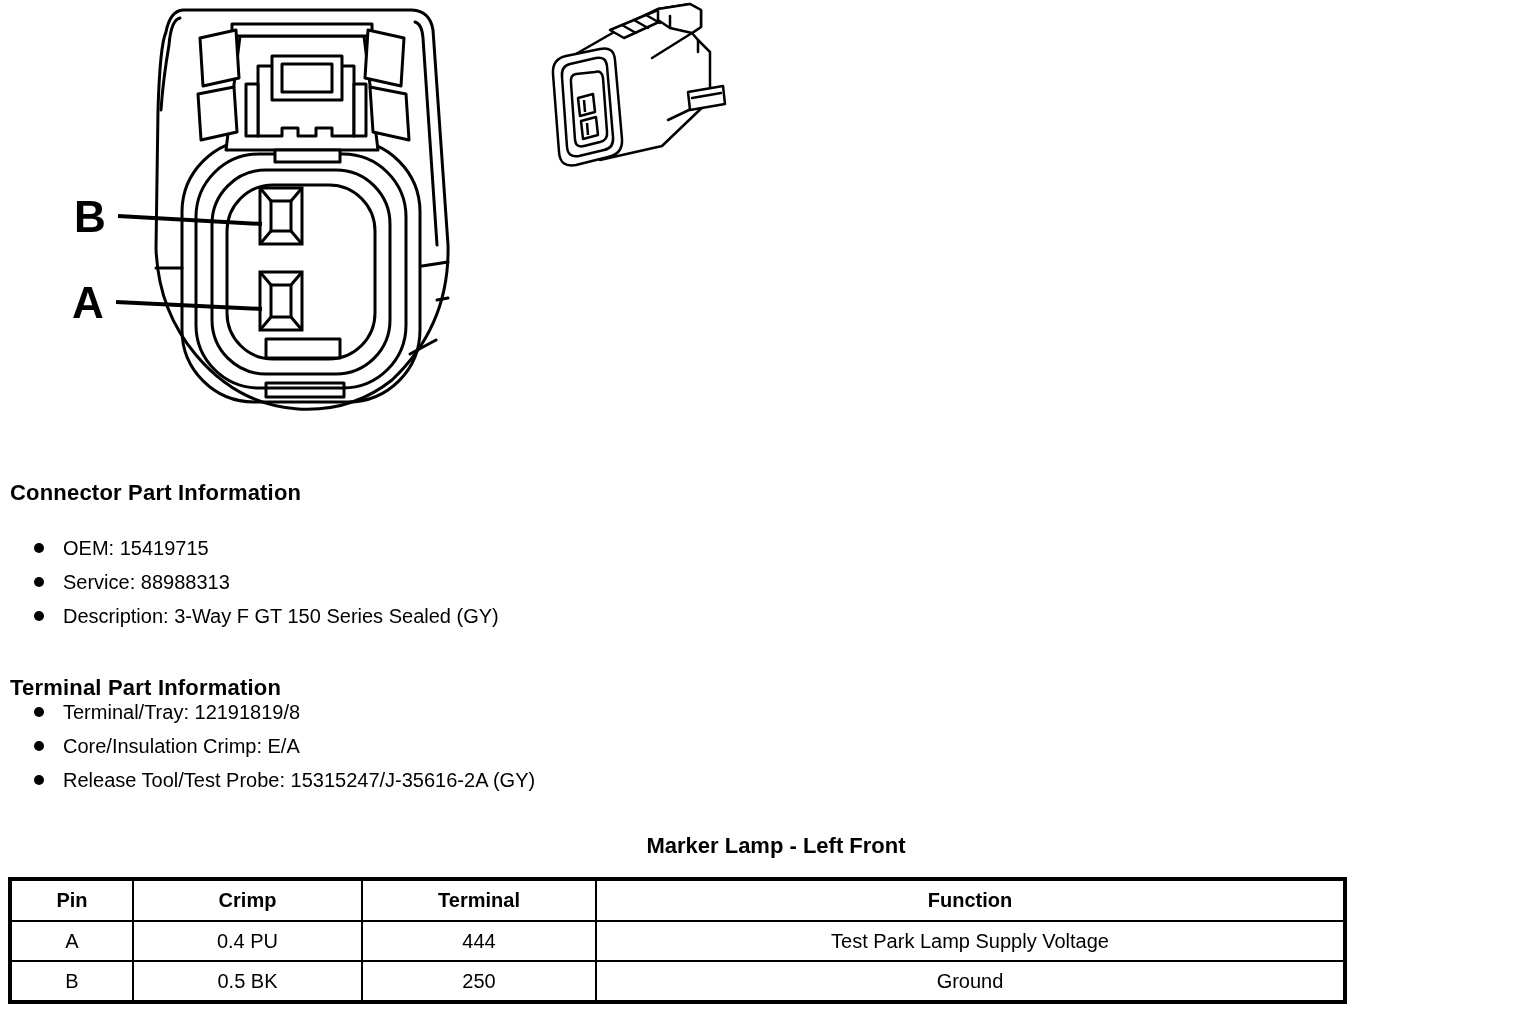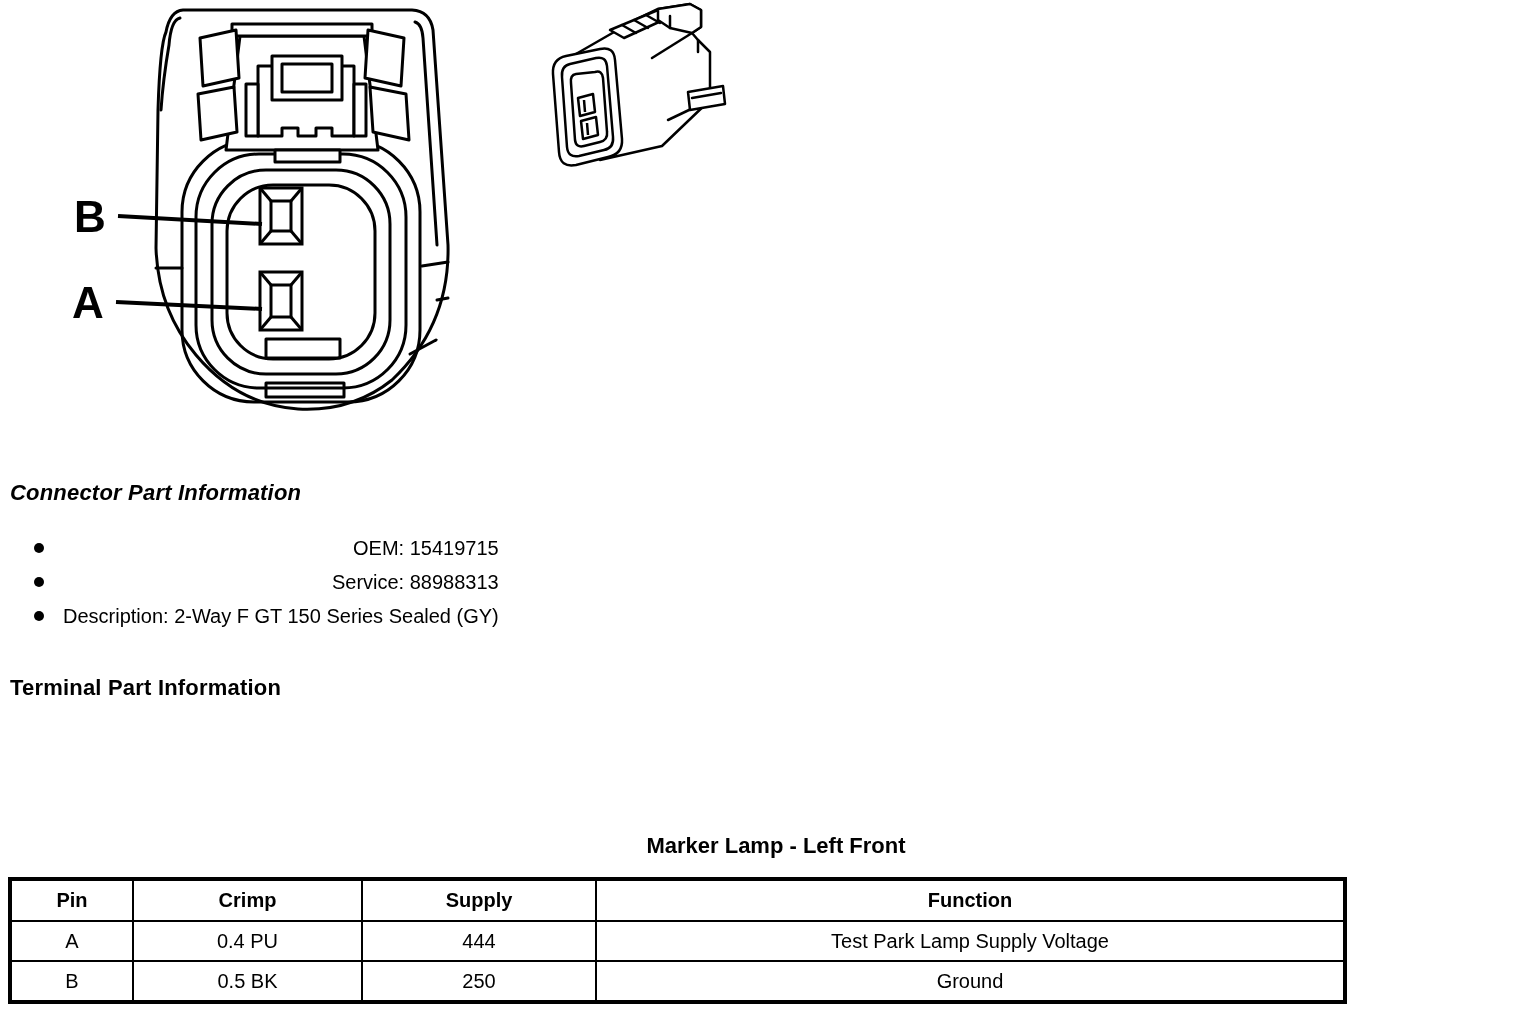--- a/index.html
+++ b/index.html
@@ -16,38 +16,37 @@
   #front-view { left: 60px; top: 0; }
   #side-view { left: 540px; top: 0; }
 
   .section-heading {
     position: absolute;
     left: 10px;
     font-size: 22px;
     font-weight: bold;
     letter-spacing: 0.2px;
   }
-  #connector-heading { top: 480px; font-style: italic; }
+  #connector-heading { top: 480px; }
   #terminal-heading  { top: 643px; margin-top: 32px; }
 
   .bullet-list {
     position: absolute;
     left: 34px;
     margin: 0;
     padding: 0;
     list-style: none;
   }
   #connector-list { top: 531px; }
   #terminal-list  { top: 695px; }
   .bullet-item {
     display: flex;
     align-items: center;
     height: 34px;
     font-size: 20px;
-    justify-content: space-between;
   }
   .bullet-dot {
     flex: none;
     width: 10px;
     height: 10px;
     border-radius: 50%;
     background: #000;
     margin-right: 19px;
   }
 
@@ -195,40 +194,54 @@
     <li class="bullet-item">
       <span class="bullet-dot"></span>
       <span>OEM: 15419715</span>
     </li>
     <li class="bullet-item">
       <span class="bullet-dot"></span>
       <span>Service: 88988313</span>
     </li>
     <li class="bullet-item">
       <span class="bullet-dot"></span>
-      <span>Description: 2-Way F GT 150 Series Sealed (GY)</span>
+      <span>Description: 3-Way F GT 150 Series Sealed (GY)</span>
     </li>
   </ul>
 
   <div id="terminal-heading" class="section-heading">Terminal Part Information</div>
+  <ul id="terminal-list" class="bullet-list">
+    <li class="bullet-item">
+      <span class="bullet-dot"></span>
+      <span>Terminal/Tray: 12191819/8</span>
+    </li>
+    <li class="bullet-item">
+      <span class="bullet-dot"></span>
+      <span>Core/Insulation Crimp: E/A</span>
+    </li>
+    <li class="bullet-item">
+      <span class="bullet-dot"></span>
+      <span>Release Tool/Test Probe: 15315247/J-35616-2A (GY)</span>
+    </li>
+  </ul>
 
   <div class="table-title">Marker Lamp - Left Front</div>
 
   <table class="pinout">
     <colgroup>
       <col style="width:123px">
       <col style="width:229px">
       <col style="width:234px">
       <col>
     </colgroup>
     <thead>
       <tr>
         <th>Pin</th>
         <th>Crimp</th>
-        <th>Supply</th>
+        <th>Terminal</th>
         <th class="function-col-cell">Function</th>
       </tr>
     </thead>
     <tbody>
       <tr>
         <td>A</td>
         <td>0.4 PU</td>
         <td>444</td>
         <td class="function-cell">Test Park Lamp Supply Voltage</td>
       </tr>

